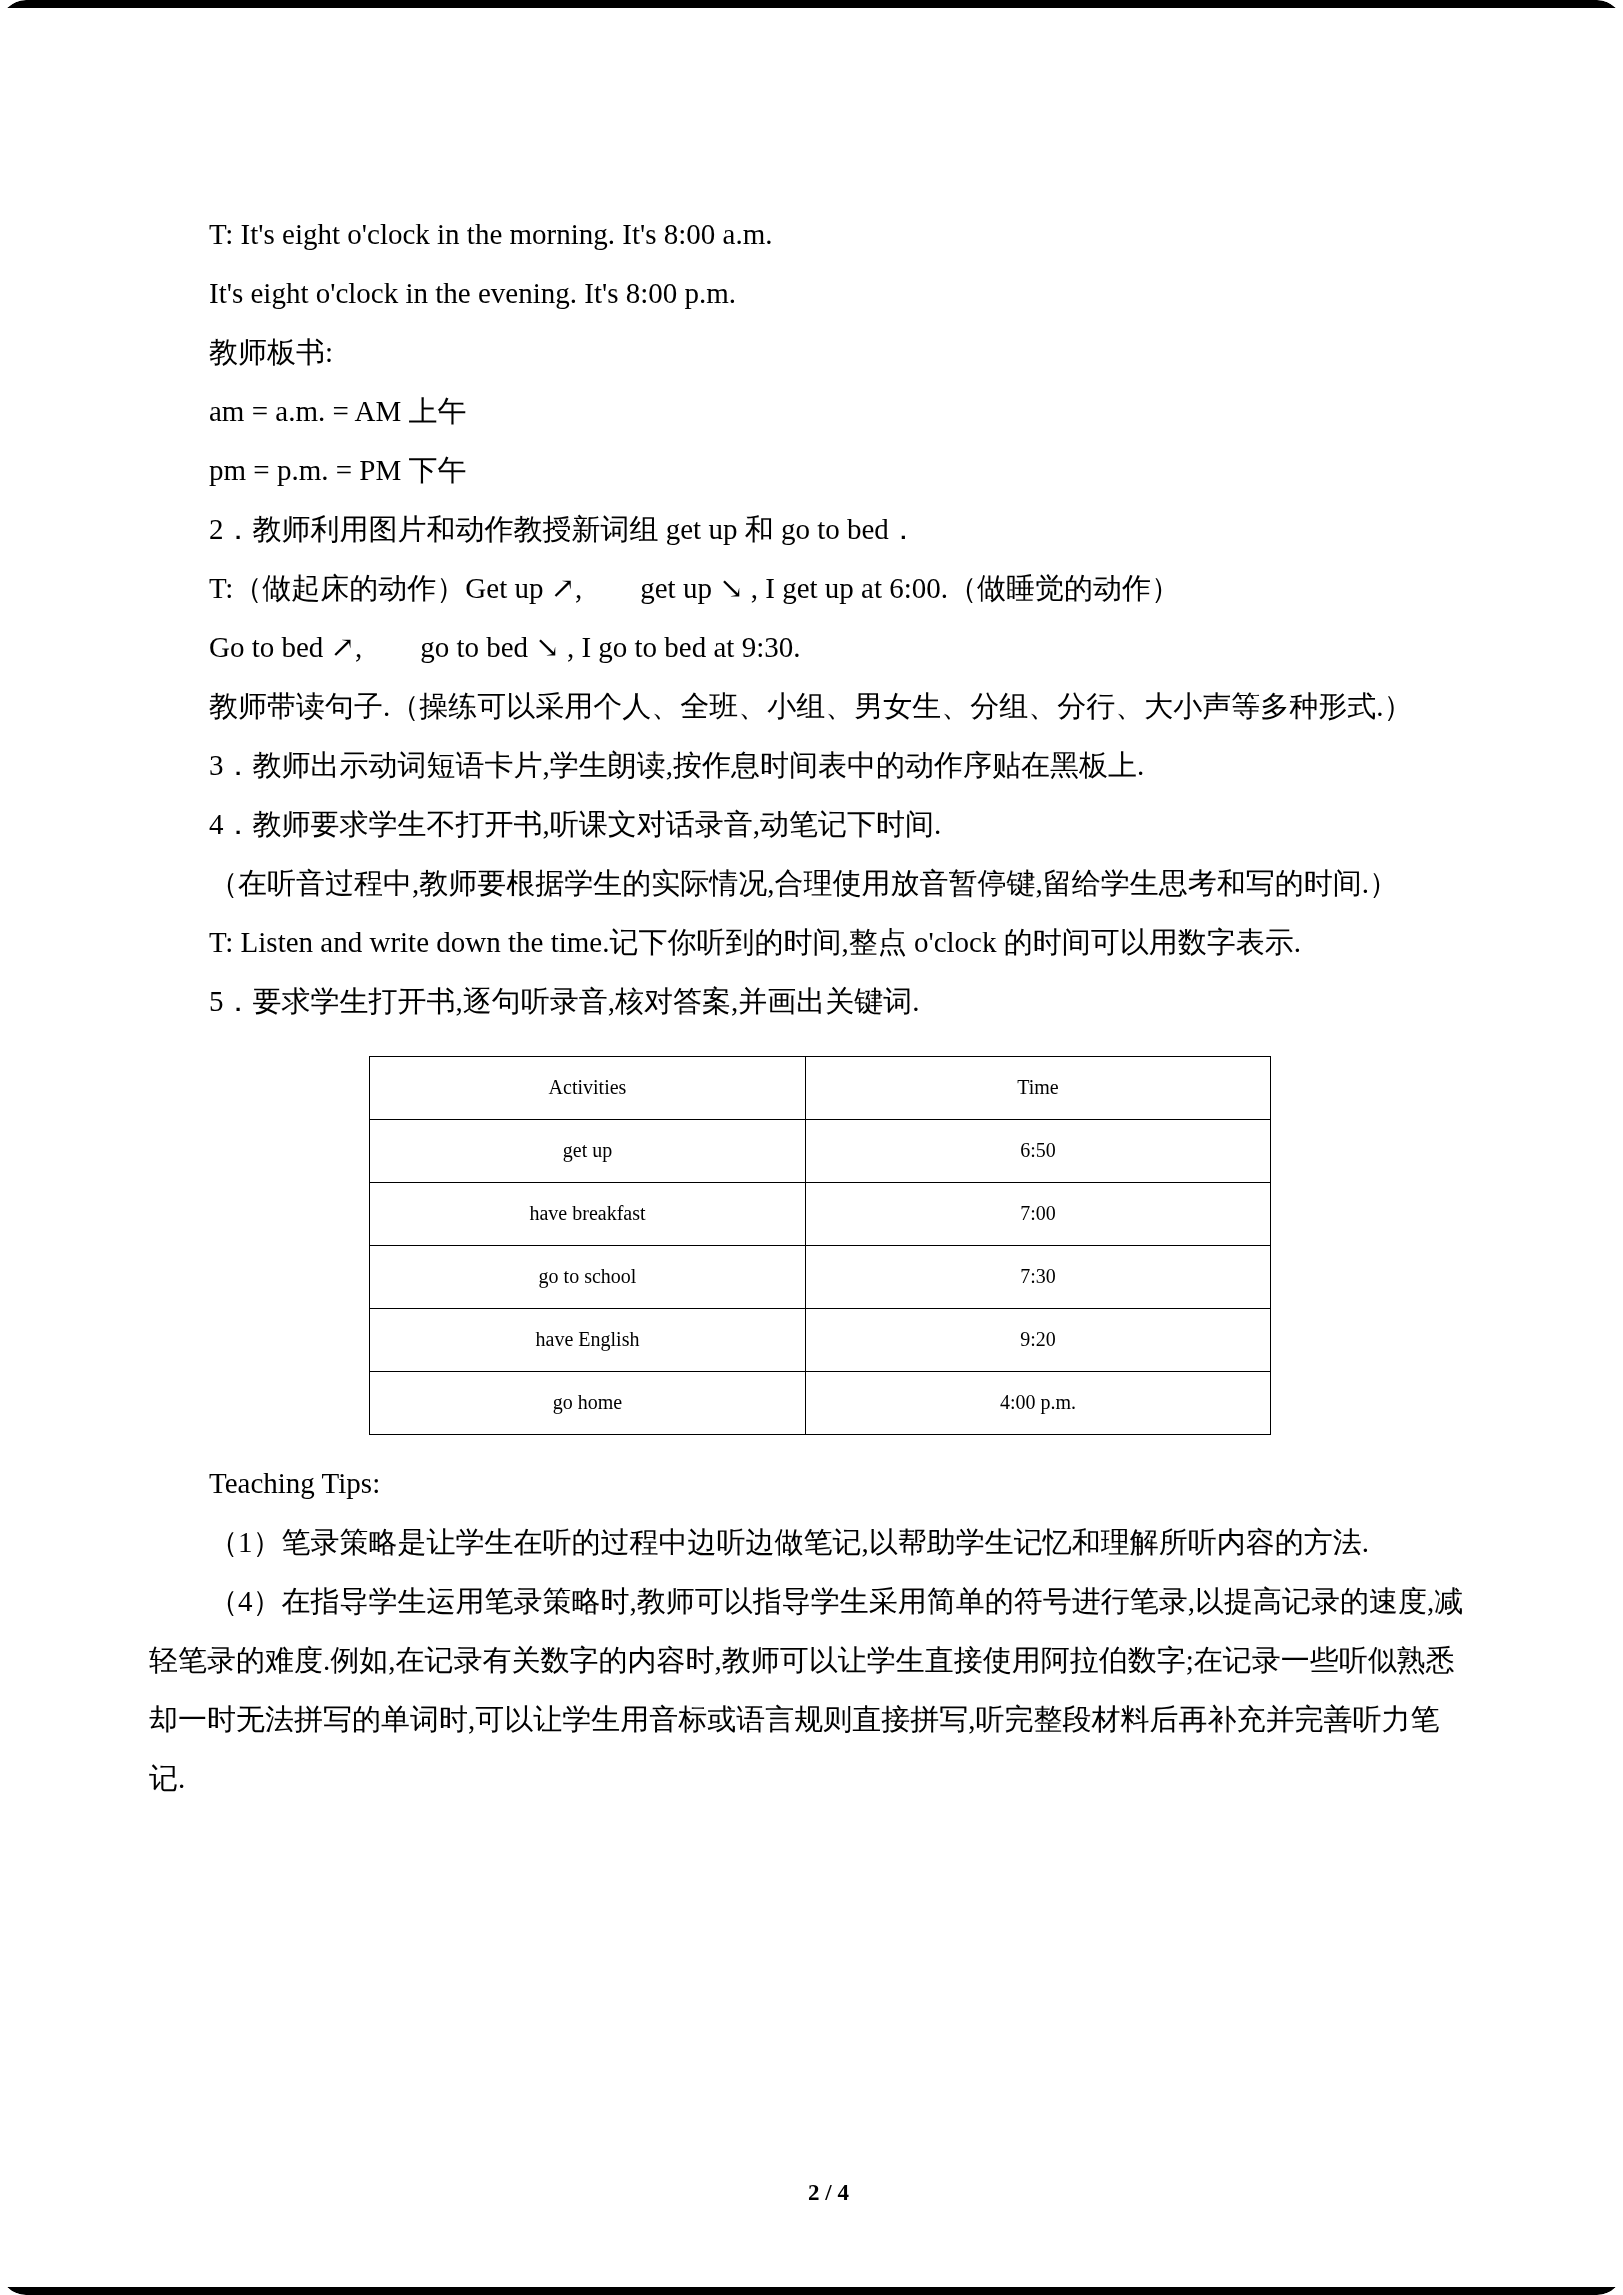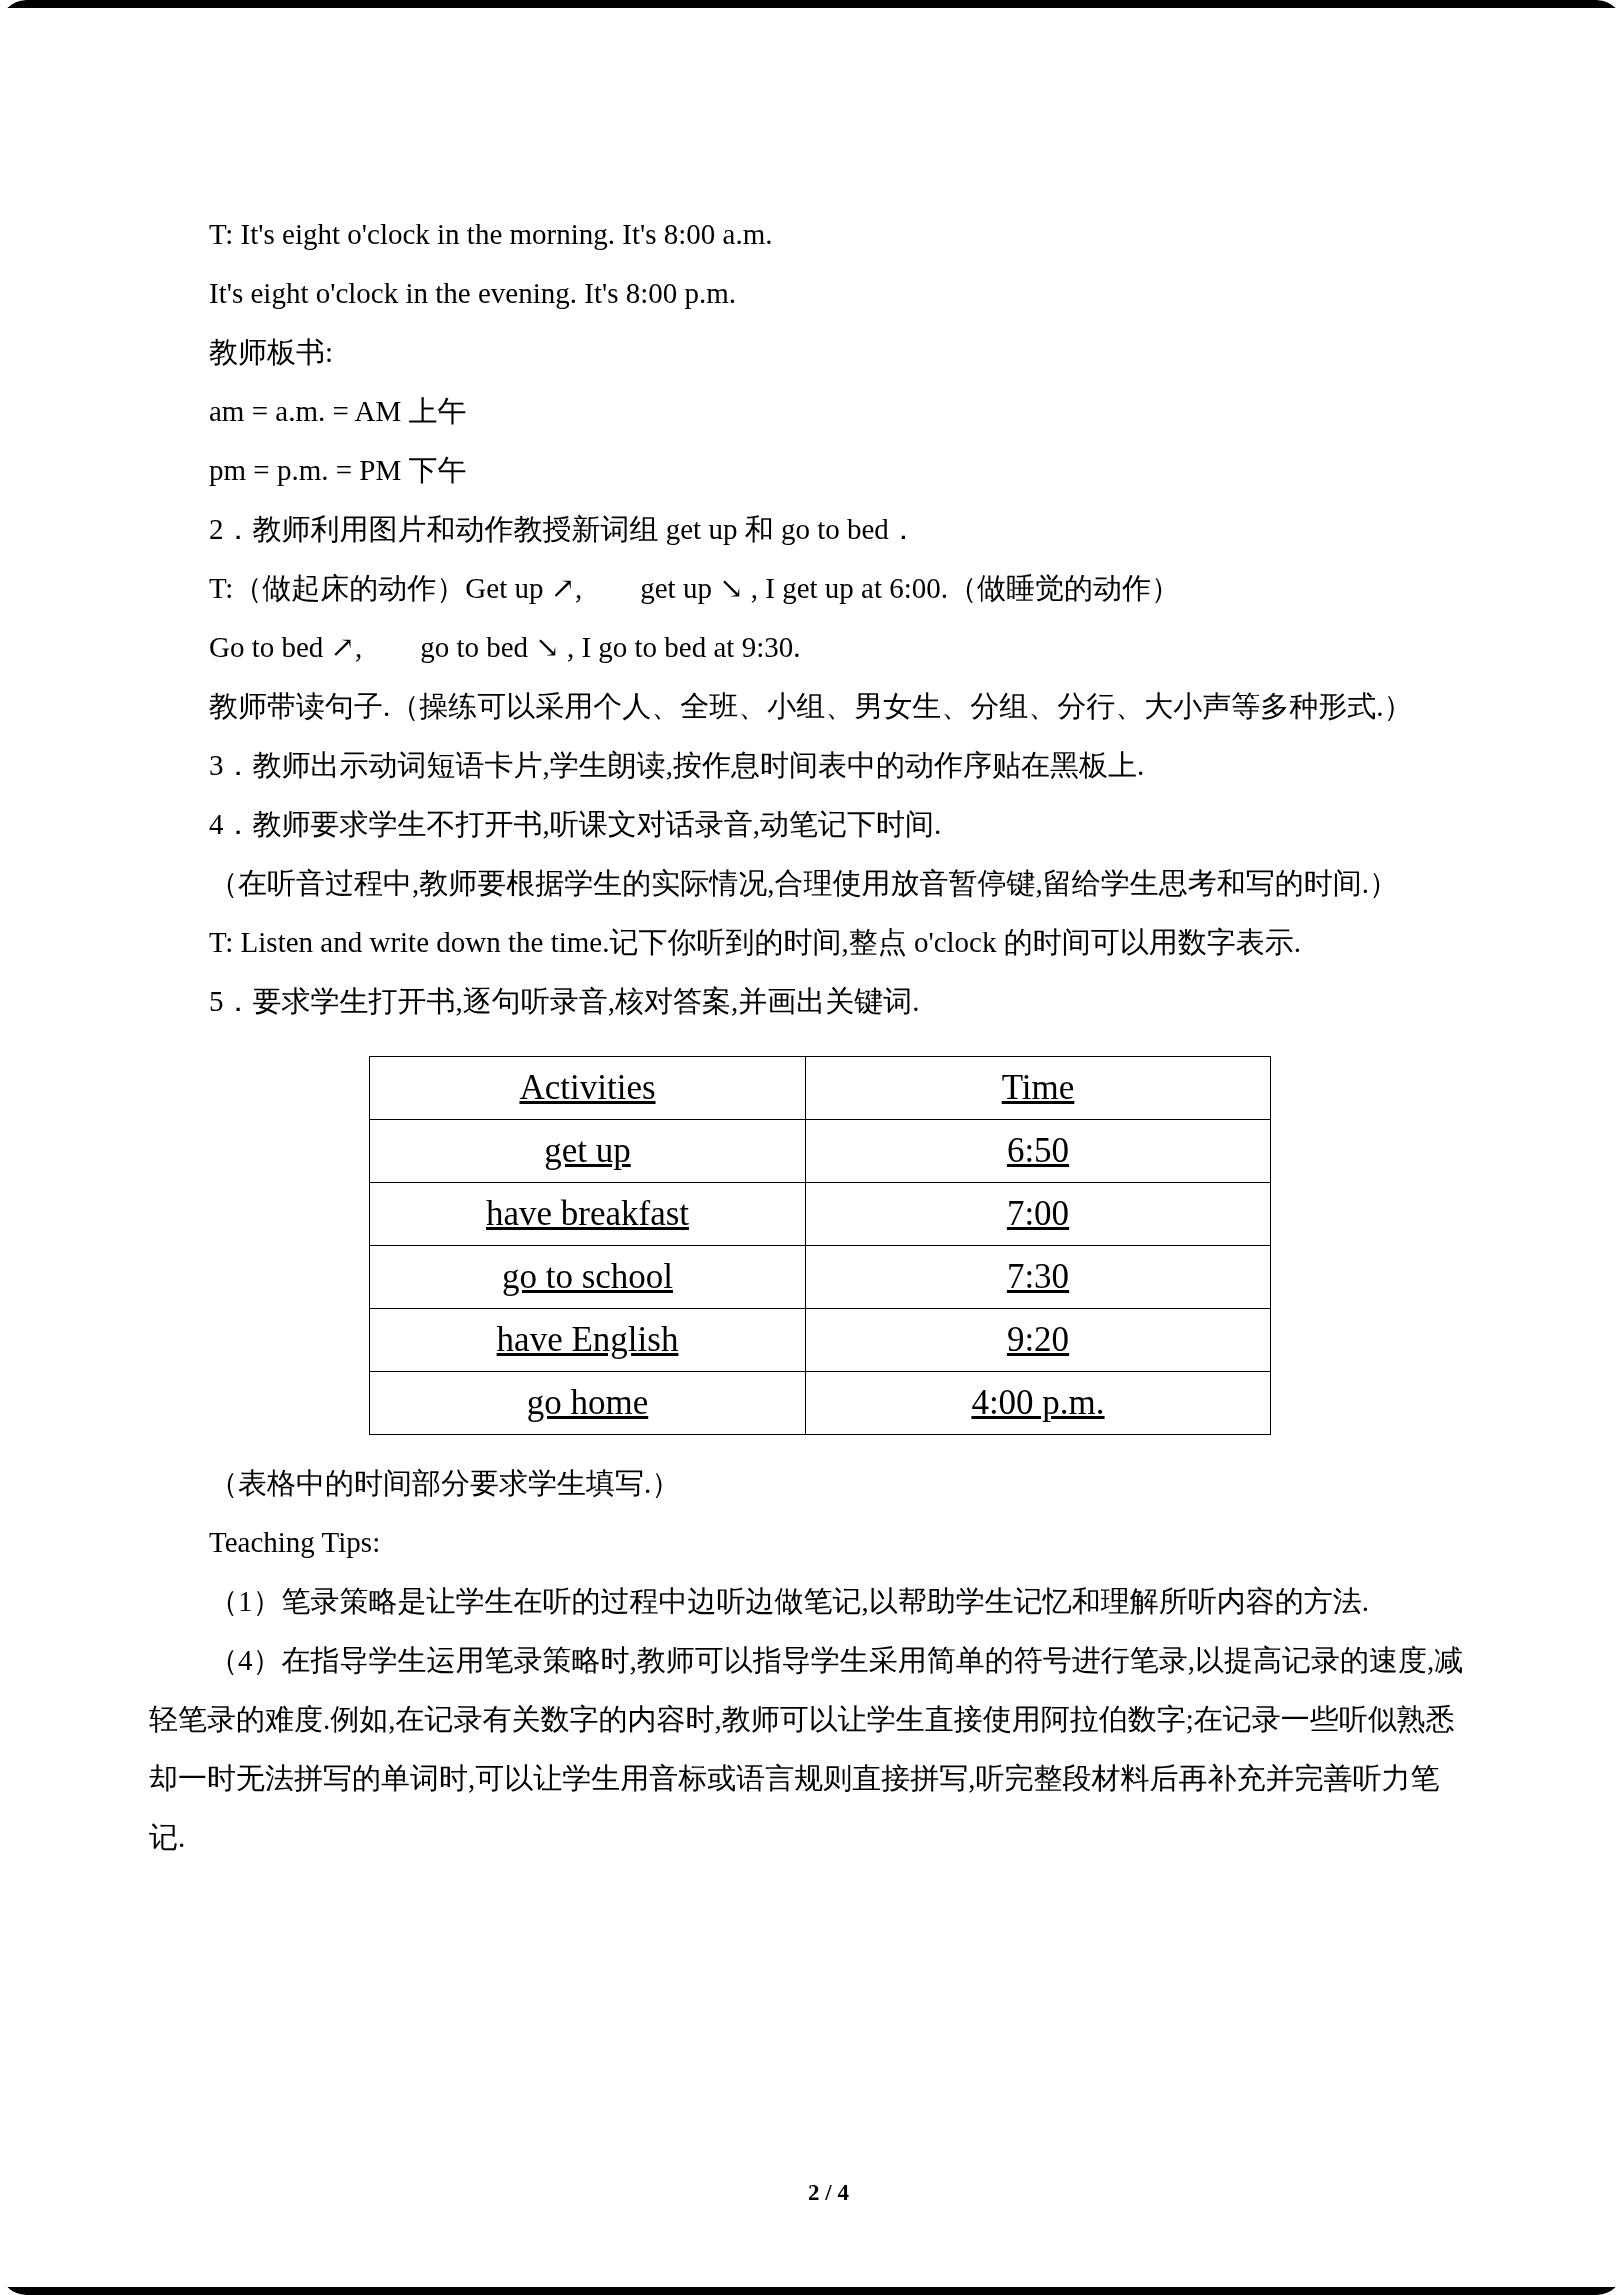--- a/index.html
+++ b/index.html
@@ -38,24 +38,23 @@
     border-collapse:collapse;
     margin:24.5px 0 19px 220px;
     line-height:normal;
     table-layout:fixed;
   }
   table.schedule th, table.schedule td {
     border:1.4px solid #000000;
     height:63px;
     text-align:center;
     vertical-align:middle;
-    font-size:35px;
+    font-size:20px;
     font-weight:normal;
     padding:0 6.8px;
-    text-decoration:underline;
   }
   table.schedule .col-activities { width:436px; }
   table.schedule .col-time { width:465px; }
   .footer {
     position:absolute;
     left:17px; top:2180px;
     width:100%;
     text-align:center;
     font-size:23px;
     font-weight:bold;
@@ -109,21 +108,20 @@
           <td>have English</td>
           <td>9:20</td>
         </tr>
         <tr>
           <td>go home</td>
           <td>4:00 p.m.</td>
         </tr>
       </tbody>
     </table>
 
-    <p class="para">（表格中的时间部分要求学生填写.）</p>
     <p class="para">Teaching Tips:</p>
     <p class="para">（1）笔录策略是让学生在听的过程中边听边做笔记,以帮助学生记忆和理解所听内容的方法.</p>
     <p class="para">（4）在指导学生运用笔录策略时,教师可以指导学生采用简单的符号进行笔录,以提高记录的速度,减轻笔录的难度.例如,在记录有关数字的内容时,教师可以让学生直接使用阿拉伯数字;在记录一些听似熟悉却一时无法拼写的单词时,可以让学生用音标或语言规则直接拼写,听完整段材料后再补充并完善听力笔记.</p>
   </div>
 
   <div class="footer">2 / 4</div>
 
   <div class="edge-bar bottom"></div>
 </div>
 

